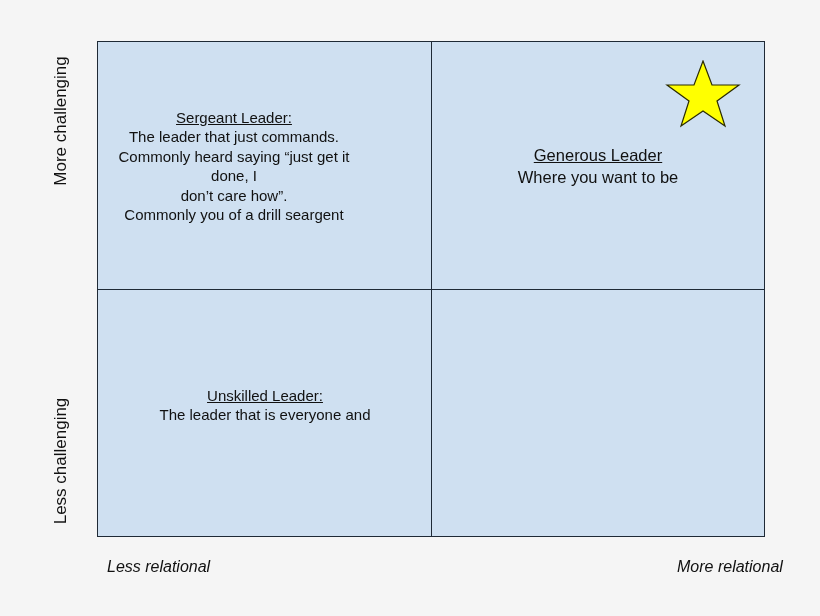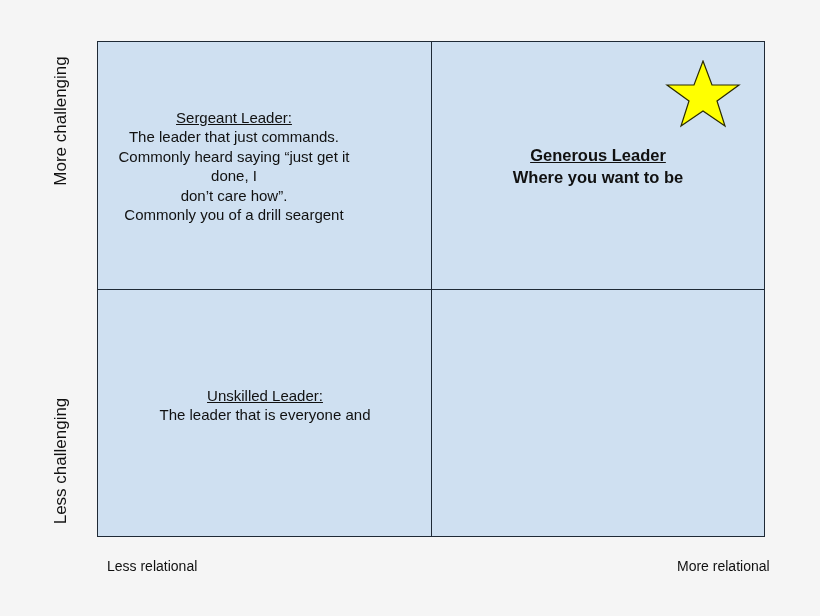--- a/index.html
+++ b/index.html
@@ -32,38 +32,38 @@
       display: flex; align-items: center; justify-content: center;
       text-align: center;
       font-size: 15px; line-height: 19.5px;
     }
     .q-tl { left: 0; top: 0; width: 272px; height: 248px; }
     .q-tr { left: 334px; top: 0; width: 332px; height: 248px; }
     .q-bl { left: 0; top: 240px; width: 334px; height: 246px; }
     .q-br { left: 334px; top: 248px; width: 332px; height: 246px; }
     .quad .title { text-decoration: underline; display: block; }
     .quad .line { display: block; }
-    .q-tr .title, .q-tr .line { font-weight: bold; font-size: 16.5px; line-height: 22px; }
+    .q-tr .title, .q-tr .line { font-weight: normal; font-size: 16.5px; line-height: 22px; }
     .star {
       position: absolute; left: 567px; top: 18px;
       width: 76px; height: 68px;
     }
     .ylabel {
       position: absolute;
       font-size: 17px;
       transform: rotate(-90deg);
       transform-origin: center center;
       white-space: nowrap;
       text-align: center;
     }
     .ylabel-top { left: -8px; top: 110px; width: 140px; height: 22px; }
     .ylabel-bottom { left: -8px; top: 450px; width: 140px; height: 22px; }
     .xlabel {
       position: absolute; top: 558px;
-      font-size: 14px; white-space: nowrap;
+      font-size: 16px; white-space: nowrap; font-style: italic;
     }
     .xlabel-left { left: 107px; }
     .xlabel-right { left: 633px; margin-left: 44px; }
   </style>
 </head>
 <body>
 
 <div class="ylabel ylabel-top">More challenging</div>
 <div class="ylabel ylabel-bottom">Less challenging</div>
 

